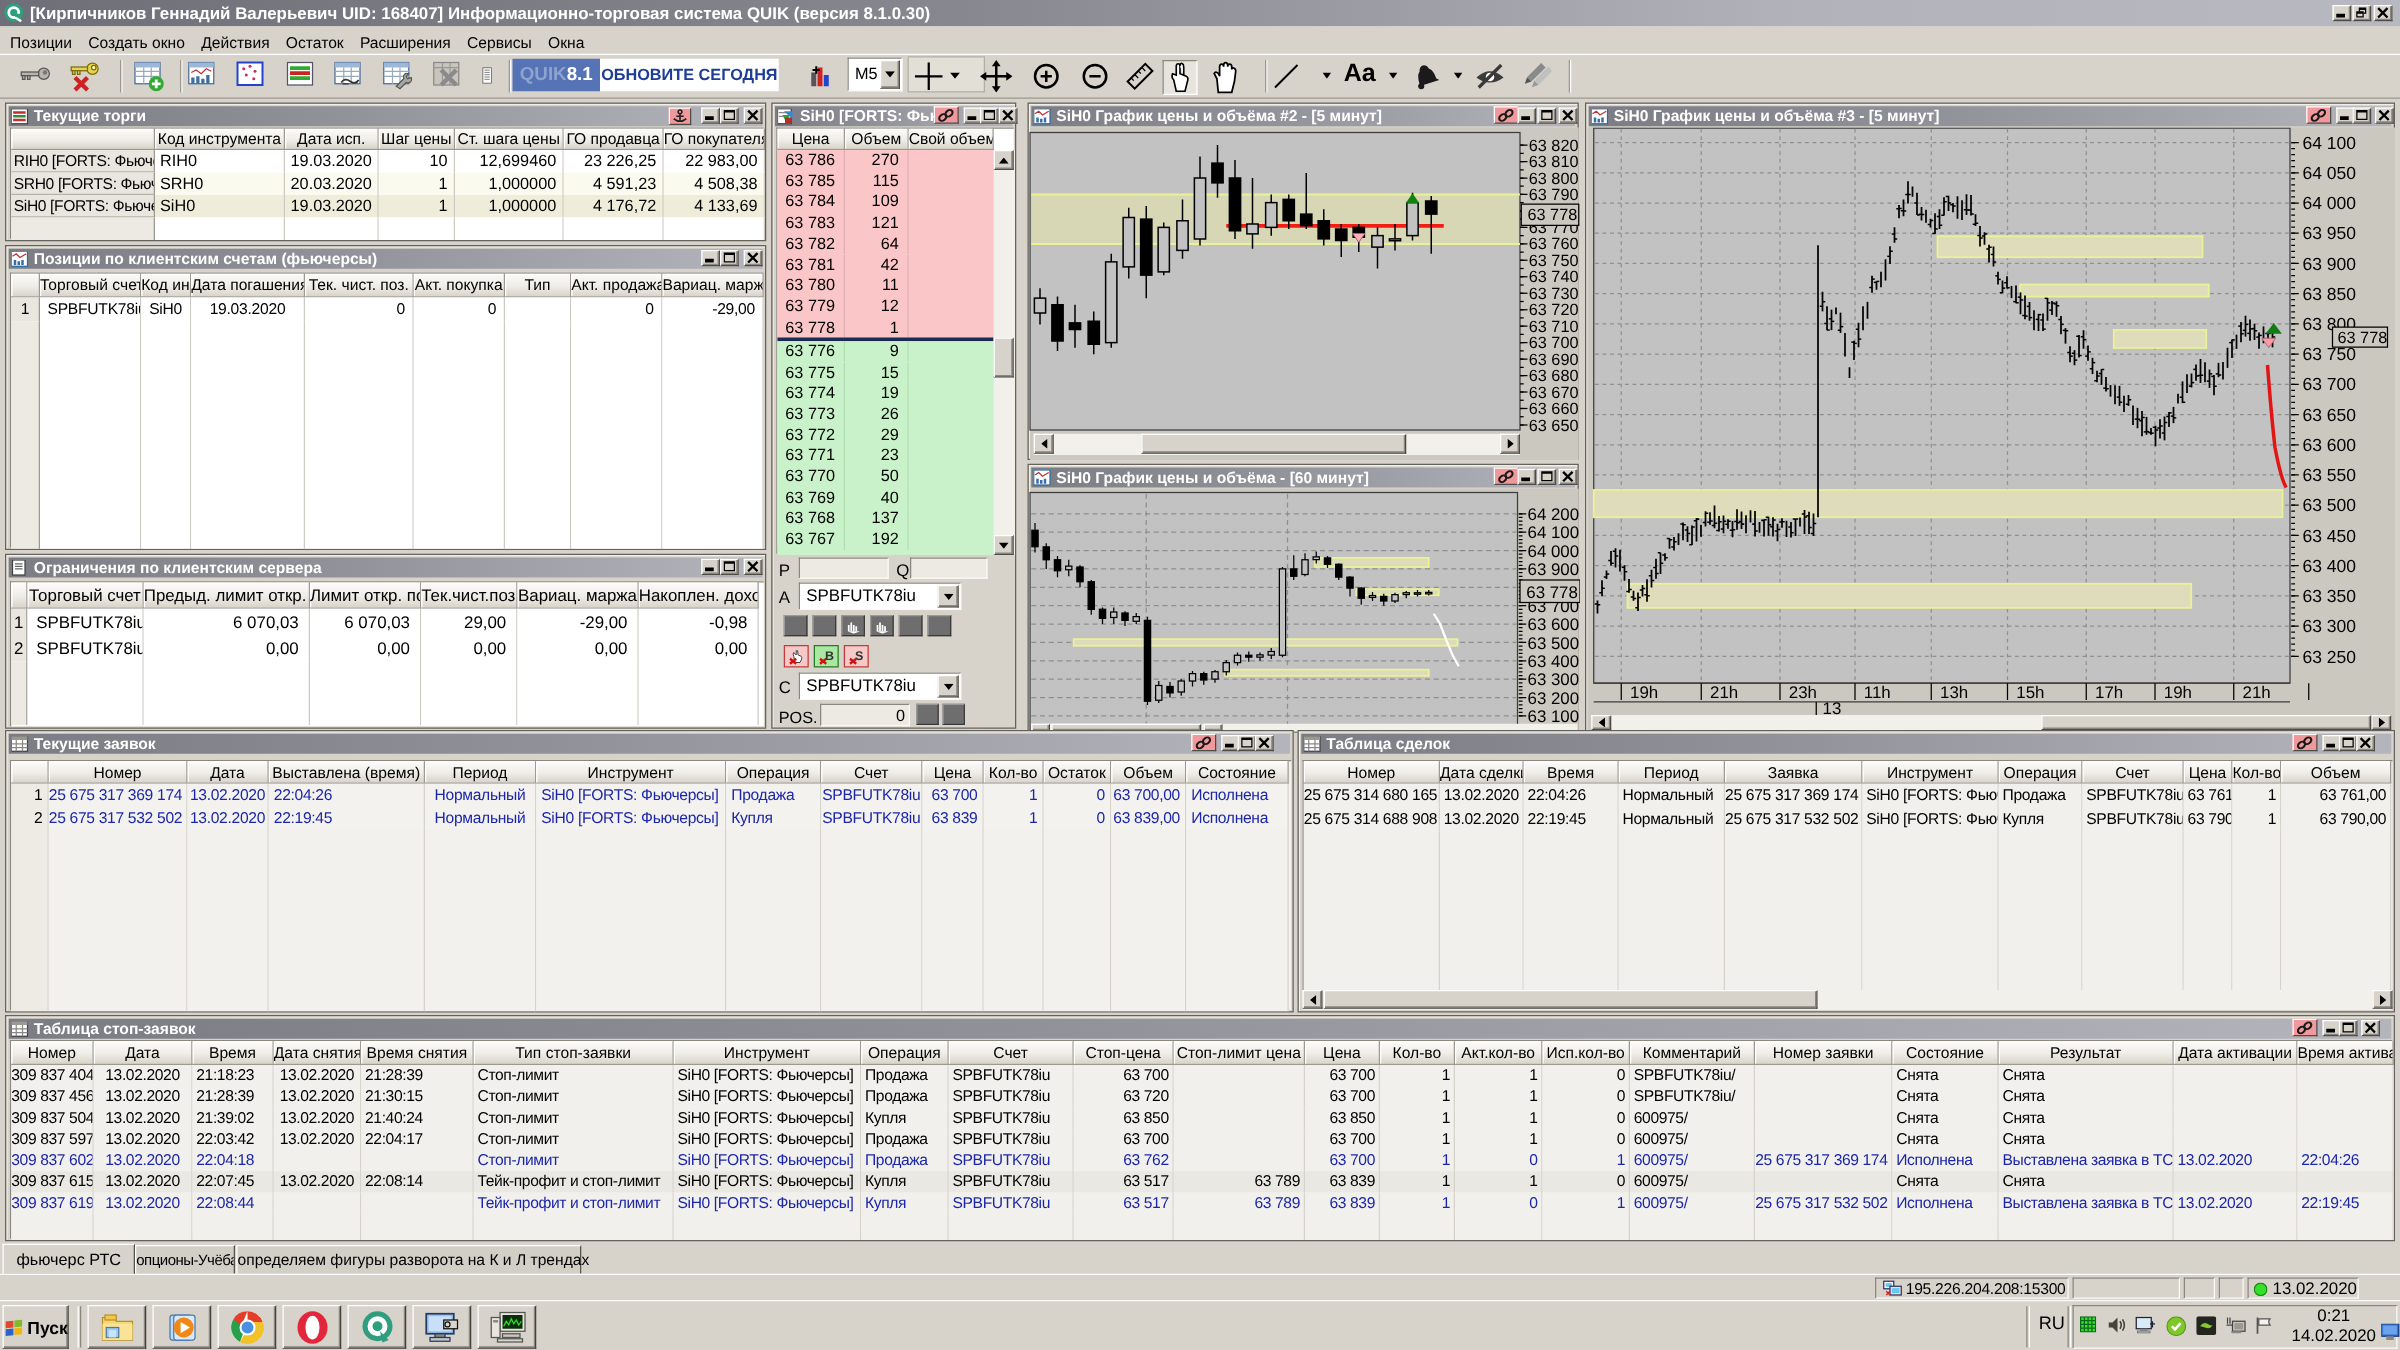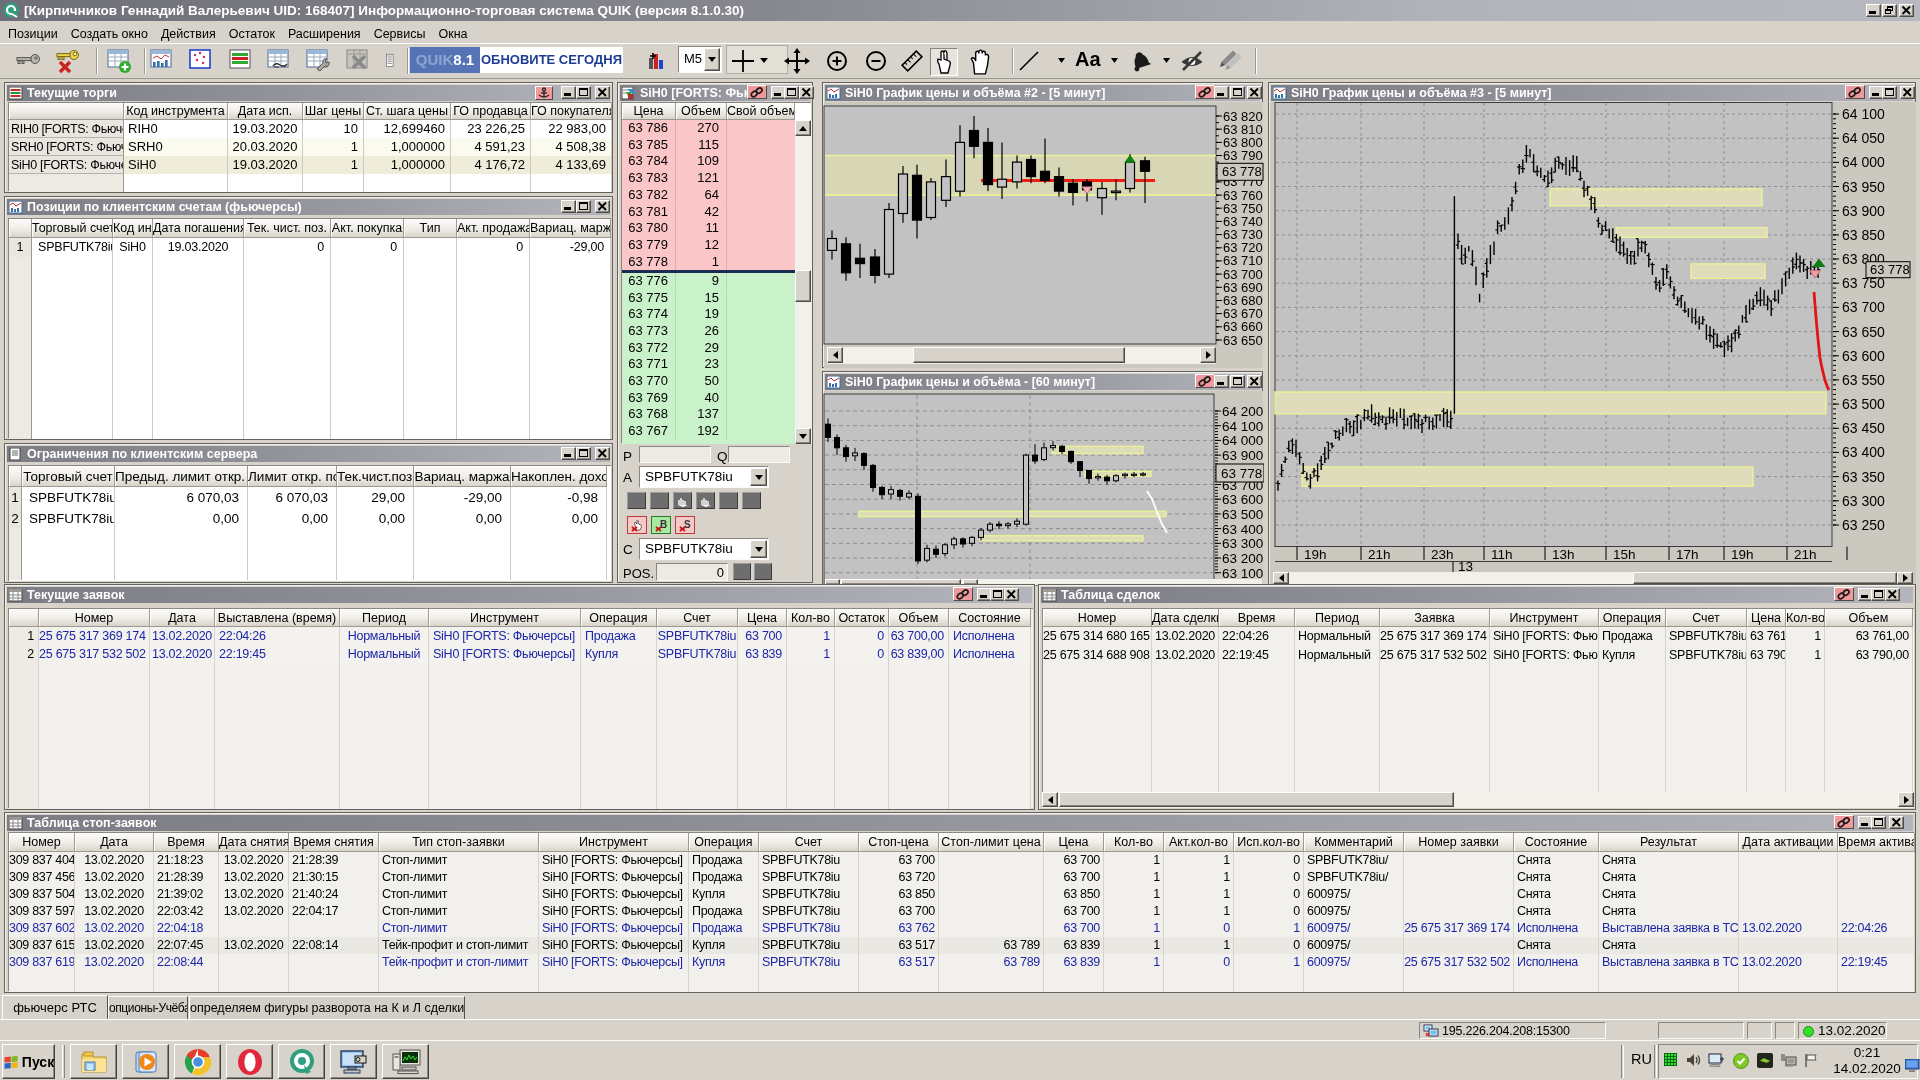--- a/index.html
+++ b/index.html
@@ -1579,24 +1579,24 @@
       <div style="position:absolute;left:0;top:70px;height:17px;white-space:nowrap;"><div style="display:inline-block;vertical-align:top;width:66px;height:17px;line-height:17px;font-size:12.5px;letter-spacing:-0.3px;background:#f1f0ec;border-right:1px solid #d6d3cb;text-align:right;padding-right:3px;color:#000;overflow:hidden;">309 837 597</div><div style="display:inline-block;vertical-align:top;width:79px;height:17px;line-height:17px;font-size:12.5px;letter-spacing:-0.3px;background:#f1f0ec;border-right:1px solid #d6d3cb;text-align:center;color:#000;overflow:hidden;">13.02.2020</div><div style="display:inline-block;vertical-align:top;width:65px;height:17px;line-height:17px;font-size:12.5px;letter-spacing:-0.3px;background:#f1f0ec;border-right:1px solid #d6d3cb;text-align:left;padding-left:3px;color:#000;overflow:hidden;">22:03:42</div><div style="display:inline-block;vertical-align:top;width:70px;height:17px;line-height:17px;font-size:12.5px;letter-spacing:-0.3px;background:#f1f0ec;border-right:1px solid #d6d3cb;text-align:center;color:#000;overflow:hidden;">13.02.2020</div><div style="display:inline-block;vertical-align:top;width:90px;height:17px;line-height:17px;font-size:12.5px;letter-spacing:-0.3px;background:#f1f0ec;border-right:1px solid #d6d3cb;text-align:left;padding-left:3px;color:#000;overflow:hidden;">22:04:17</div><div style="display:inline-block;vertical-align:top;width:160px;height:17px;line-height:17px;font-size:12.5px;letter-spacing:-0.3px;background:#f1f0ec;border-right:1px solid #d6d3cb;text-align:left;padding-left:3px;color:#000;overflow:hidden;">Стоп-лимит</div><div style="display:inline-block;vertical-align:top;width:150px;height:17px;line-height:17px;font-size:12.5px;letter-spacing:-0.3px;background:#f1f0ec;border-right:1px solid #d6d3cb;text-align:left;padding-left:3px;color:#000;overflow:hidden;">SiH0 [FORTS: Фьючерсы]</div><div style="display:inline-block;vertical-align:top;width:70px;height:17px;line-height:17px;font-size:12.5px;letter-spacing:-0.3px;background:#f1f0ec;border-right:1px solid #d6d3cb;text-align:left;padding-left:3px;color:#000;overflow:hidden;">Продажа</div><div style="display:inline-block;vertical-align:top;width:100px;height:17px;line-height:17px;font-size:12.5px;letter-spacing:-0.3px;background:#f1f0ec;border-right:1px solid #d6d3cb;text-align:left;padding-left:3px;color:#000;overflow:hidden;">SPBFUTK78iu</div><div style="display:inline-block;vertical-align:top;width:80px;height:17px;line-height:17px;font-size:12.5px;letter-spacing:-0.3px;background:#f1f0ec;border-right:1px solid #d6d3cb;text-align:right;padding-right:3px;color:#000;overflow:hidden;">63 700</div><div style="display:inline-block;vertical-align:top;width:105px;height:17px;line-height:17px;font-size:12.5px;letter-spacing:-0.3px;background:#f1f0ec;border-right:1px solid #d6d3cb;text-align:right;padding-right:3px;color:#000;overflow:hidden;"></div><div style="display:inline-block;vertical-align:top;width:60px;height:17px;line-height:17px;font-size:12.5px;letter-spacing:-0.3px;background:#f1f0ec;border-right:1px solid #d6d3cb;text-align:right;padding-right:3px;color:#000;overflow:hidden;">63 700</div><div style="display:inline-block;vertical-align:top;width:60px;height:17px;line-height:17px;font-size:12.5px;letter-spacing:-0.3px;background:#f1f0ec;border-right:1px solid #d6d3cb;text-align:right;padding-right:3px;color:#000;overflow:hidden;">1</div><div style="display:inline-block;vertical-align:top;width:70px;height:17px;line-height:17px;font-size:12.5px;letter-spacing:-0.3px;background:#f1f0ec;border-right:1px solid #d6d3cb;text-align:right;padding-right:3px;color:#000;overflow:hidden;">1</div><div style="display:inline-block;vertical-align:top;width:70px;height:17px;line-height:17px;font-size:12.5px;letter-spacing:-0.3px;background:#f1f0ec;border-right:1px solid #d6d3cb;text-align:right;padding-right:3px;color:#000;overflow:hidden;">0</div><div style="display:inline-block;vertical-align:top;width:100px;height:17px;line-height:17px;font-size:12.5px;letter-spacing:-0.3px;background:#f1f0ec;border-right:1px solid #d6d3cb;text-align:left;padding-left:3px;color:#000;overflow:hidden;">600975/</div><div style="display:inline-block;vertical-align:top;width:110px;height:17px;line-height:17px;font-size:12.5px;letter-spacing:-0.3px;background:#f1f0ec;border-right:1px solid #d6d3cb;text-align:right;padding-right:3px;color:#000;overflow:hidden;"></div><div style="display:inline-block;vertical-align:top;width:85px;height:17px;line-height:17px;font-size:12.5px;letter-spacing:-0.3px;background:#f1f0ec;border-right:1px solid #d6d3cb;text-align:left;padding-left:3px;color:#000;overflow:hidden;">Снята</div><div style="display:inline-block;vertical-align:top;width:140px;height:17px;line-height:17px;font-size:12.5px;letter-spacing:-0.3px;background:#f1f0ec;border-right:1px solid #d6d3cb;text-align:left;padding-left:3px;color:#000;overflow:hidden;">Снята</div><div style="display:inline-block;vertical-align:top;width:99px;height:17px;line-height:17px;font-size:12.5px;letter-spacing:-0.3px;background:#f1f0ec;border-right:1px solid #d6d3cb;text-align:left;padding-left:3px;color:#000;overflow:hidden;"></div><div style="display:inline-block;vertical-align:top;width:77px;height:17px;line-height:17px;font-size:12.5px;letter-spacing:-0.3px;background:#f1f0ec;border-right:1px solid #d6d3cb;text-align:left;padding-left:3px;color:#000;overflow:hidden;"></div></div>
       <div style="position:absolute;left:0;top:87px;height:17px;white-space:nowrap;"><div style="display:inline-block;vertical-align:top;width:66px;height:17px;line-height:17px;font-size:12.5px;letter-spacing:-0.3px;background:#f1f0ec;border-right:1px solid #d6d3cb;text-align:right;padding-right:3px;color:#1c26a8;overflow:hidden;">309 837 602</div><div style="display:inline-block;vertical-align:top;width:79px;height:17px;line-height:17px;font-size:12.5px;letter-spacing:-0.3px;background:#f1f0ec;border-right:1px solid #d6d3cb;text-align:center;color:#1c26a8;overflow:hidden;">13.02.2020</div><div style="display:inline-block;vertical-align:top;width:65px;height:17px;line-height:17px;font-size:12.5px;letter-spacing:-0.3px;background:#f1f0ec;border-right:1px solid #d6d3cb;text-align:left;padding-left:3px;color:#1c26a8;overflow:hidden;">22:04:18</div><div style="display:inline-block;vertical-align:top;width:70px;height:17px;line-height:17px;font-size:12.5px;letter-spacing:-0.3px;background:#f1f0ec;border-right:1px solid #d6d3cb;text-align:center;color:#1c26a8;overflow:hidden;"></div><div style="display:inline-block;vertical-align:top;width:90px;height:17px;line-height:17px;font-size:12.5px;letter-spacing:-0.3px;background:#f1f0ec;border-right:1px solid #d6d3cb;text-align:left;padding-left:3px;color:#1c26a8;overflow:hidden;"></div><div style="display:inline-block;vertical-align:top;width:160px;height:17px;line-height:17px;font-size:12.5px;letter-spacing:-0.3px;background:#f1f0ec;border-right:1px solid #d6d3cb;text-align:left;padding-left:3px;color:#1c26a8;overflow:hidden;">Стоп-лимит</div><div style="display:inline-block;vertical-align:top;width:150px;height:17px;line-height:17px;font-size:12.5px;letter-spacing:-0.3px;background:#f1f0ec;border-right:1px solid #d6d3cb;text-align:left;padding-left:3px;color:#1c26a8;overflow:hidden;">SiH0 [FORTS: Фьючерсы]</div><div style="display:inline-block;vertical-align:top;width:70px;height:17px;line-height:17px;font-size:12.5px;letter-spacing:-0.3px;background:#f1f0ec;border-right:1px solid #d6d3cb;text-align:left;padding-left:3px;color:#1c26a8;overflow:hidden;">Продажа</div><div style="display:inline-block;vertical-align:top;width:100px;height:17px;line-height:17px;font-size:12.5px;letter-spacing:-0.3px;background:#f1f0ec;border-right:1px solid #d6d3cb;text-align:left;padding-left:3px;color:#1c26a8;overflow:hidden;">SPBFUTK78iu</div><div style="display:inline-block;vertical-align:top;width:80px;height:17px;line-height:17px;font-size:12.5px;letter-spacing:-0.3px;background:#f1f0ec;border-right:1px solid #d6d3cb;text-align:right;padding-right:3px;color:#1c26a8;overflow:hidden;">63 762</div><div style="display:inline-block;vertical-align:top;width:105px;height:17px;line-height:17px;font-size:12.5px;letter-spacing:-0.3px;background:#f1f0ec;border-right:1px solid #d6d3cb;text-align:right;padding-right:3px;color:#1c26a8;overflow:hidden;"></div><div style="display:inline-block;vertical-align:top;width:60px;height:17px;line-height:17px;font-size:12.5px;letter-spacing:-0.3px;background:#f1f0ec;border-right:1px solid #d6d3cb;text-align:right;padding-right:3px;color:#1c26a8;overflow:hidden;">63 700</div><div style="display:inline-block;vertical-align:top;width:60px;height:17px;line-height:17px;font-size:12.5px;letter-spacing:-0.3px;background:#f1f0ec;border-right:1px solid #d6d3cb;text-align:right;padding-right:3px;color:#1c26a8;overflow:hidden;">1</div><div style="display:inline-block;vertical-align:top;width:70px;height:17px;line-height:17px;font-size:12.5px;letter-spacing:-0.3px;background:#f1f0ec;border-right:1px solid #d6d3cb;text-align:right;padding-right:3px;color:#1c26a8;overflow:hidden;">0</div><div style="display:inline-block;vertical-align:top;width:70px;height:17px;line-height:17px;font-size:12.5px;letter-spacing:-0.3px;background:#f1f0ec;border-right:1px solid #d6d3cb;text-align:right;padding-right:3px;color:#1c26a8;overflow:hidden;">1</div><div style="display:inline-block;vertical-align:top;width:100px;height:17px;line-height:17px;font-size:12.5px;letter-spacing:-0.3px;background:#f1f0ec;border-right:1px solid #d6d3cb;text-align:left;padding-left:3px;color:#1c26a8;overflow:hidden;">600975/</div><div style="display:inline-block;vertical-align:top;width:110px;height:17px;line-height:17px;font-size:12.5px;letter-spacing:-0.3px;background:#f1f0ec;border-right:1px solid #d6d3cb;text-align:right;padding-right:3px;color:#1c26a8;overflow:hidden;">25 675 317 369 174</div><div style="display:inline-block;vertical-align:top;width:85px;height:17px;line-height:17px;font-size:12.5px;letter-spacing:-0.3px;background:#f1f0ec;border-right:1px solid #d6d3cb;text-align:left;padding-left:3px;color:#1c26a8;overflow:hidden;">Исполнена</div><div style="display:inline-block;vertical-align:top;width:140px;height:17px;line-height:17px;font-size:12.5px;letter-spacing:-0.3px;background:#f1f0ec;border-right:1px solid #d6d3cb;text-align:left;padding-left:3px;color:#1c26a8;overflow:hidden;">Выставлена заявка в ТС</div><div style="display:inline-block;vertical-align:top;width:99px;height:17px;line-height:17px;font-size:12.5px;letter-spacing:-0.3px;background:#f1f0ec;border-right:1px solid #d6d3cb;text-align:left;padding-left:3px;color:#1c26a8;overflow:hidden;">13.02.2020</div><div style="display:inline-block;vertical-align:top;width:77px;height:17px;line-height:17px;font-size:12.5px;letter-spacing:-0.3px;background:#f1f0ec;border-right:1px solid #d6d3cb;text-align:left;padding-left:3px;color:#1c26a8;overflow:hidden;">22:04:26</div></div>
       <div style="position:absolute;left:0;top:104px;height:17px;white-space:nowrap;"><div style="display:inline-block;vertical-align:top;width:66px;height:17px;line-height:17px;font-size:12.5px;letter-spacing:-0.3px;background:#eae8e2;border-right:1px solid #d6d3cb;text-align:right;padding-right:3px;color:#000;overflow:hidden;">309 837 615</div><div style="display:inline-block;vertical-align:top;width:79px;height:17px;line-height:17px;font-size:12.5px;letter-spacing:-0.3px;background:#eae8e2;border-right:1px solid #d6d3cb;text-align:center;color:#000;overflow:hidden;">13.02.2020</div><div style="display:inline-block;vertical-align:top;width:65px;height:17px;line-height:17px;font-size:12.5px;letter-spacing:-0.3px;background:#eae8e2;border-right:1px solid #d6d3cb;text-align:left;padding-left:3px;color:#000;overflow:hidden;">22:07:45</div><div style="display:inline-block;vertical-align:top;width:70px;height:17px;line-height:17px;font-size:12.5px;letter-spacing:-0.3px;background:#eae8e2;border-right:1px solid #d6d3cb;text-align:center;color:#000;overflow:hidden;">13.02.2020</div><div style="display:inline-block;vertical-align:top;width:90px;height:17px;line-height:17px;font-size:12.5px;letter-spacing:-0.3px;background:#eae8e2;border-right:1px solid #d6d3cb;text-align:left;padding-left:3px;color:#000;overflow:hidden;">22:08:14</div><div style="display:inline-block;vertical-align:top;width:160px;height:17px;line-height:17px;font-size:12.5px;letter-spacing:-0.3px;background:#eae8e2;border-right:1px solid #d6d3cb;text-align:left;padding-left:3px;color:#000;overflow:hidden;">Тейк-профит и стоп-лимит</div><div style="display:inline-block;vertical-align:top;width:150px;height:17px;line-height:17px;font-size:12.5px;letter-spacing:-0.3px;background:#eae8e2;border-right:1px solid #d6d3cb;text-align:left;padding-left:3px;color:#000;overflow:hidden;">SiH0 [FORTS: Фьючерсы]</div><div style="display:inline-block;vertical-align:top;width:70px;height:17px;line-height:17px;font-size:12.5px;letter-spacing:-0.3px;background:#eae8e2;border-right:1px solid #d6d3cb;text-align:left;padding-left:3px;color:#000;overflow:hidden;">Купля</div><div style="display:inline-block;vertical-align:top;width:100px;height:17px;line-height:17px;font-size:12.5px;letter-spacing:-0.3px;background:#eae8e2;border-right:1px solid #d6d3cb;text-align:left;padding-left:3px;color:#000;overflow:hidden;">SPBFUTK78iu</div><div style="display:inline-block;vertical-align:top;width:80px;height:17px;line-height:17px;font-size:12.5px;letter-spacing:-0.3px;background:#eae8e2;border-right:1px solid #d6d3cb;text-align:right;padding-right:3px;color:#000;overflow:hidden;">63 517</div><div style="display:inline-block;vertical-align:top;width:105px;height:17px;line-height:17px;font-size:12.5px;letter-spacing:-0.3px;background:#eae8e2;border-right:1px solid #d6d3cb;text-align:right;padding-right:3px;color:#000;overflow:hidden;">63 789</div><div style="display:inline-block;vertical-align:top;width:60px;height:17px;line-height:17px;font-size:12.5px;letter-spacing:-0.3px;background:#eae8e2;border-right:1px solid #d6d3cb;text-align:right;padding-right:3px;color:#000;overflow:hidden;">63 839</div><div style="display:inline-block;vertical-align:top;width:60px;height:17px;line-height:17px;font-size:12.5px;letter-spacing:-0.3px;background:#eae8e2;border-right:1px solid #d6d3cb;text-align:right;padding-right:3px;color:#000;overflow:hidden;">1</div><div style="display:inline-block;vertical-align:top;width:70px;height:17px;line-height:17px;font-size:12.5px;letter-spacing:-0.3px;background:#eae8e2;border-right:1px solid #d6d3cb;text-align:right;padding-right:3px;color:#000;overflow:hidden;">1</div><div style="display:inline-block;vertical-align:top;width:70px;height:17px;line-height:17px;font-size:12.5px;letter-spacing:-0.3px;background:#eae8e2;border-right:1px solid #d6d3cb;text-align:right;padding-right:3px;color:#000;overflow:hidden;">0</div><div style="display:inline-block;vertical-align:top;width:100px;height:17px;line-height:17px;font-size:12.5px;letter-spacing:-0.3px;background:#eae8e2;border-right:1px solid #d6d3cb;text-align:left;padding-left:3px;color:#000;overflow:hidden;">600975/</div><div style="display:inline-block;vertical-align:top;width:110px;height:17px;line-height:17px;font-size:12.5px;letter-spacing:-0.3px;background:#eae8e2;border-right:1px solid #d6d3cb;text-align:right;padding-right:3px;color:#000;overflow:hidden;"></div><div style="display:inline-block;vertical-align:top;width:85px;height:17px;line-height:17px;font-size:12.5px;letter-spacing:-0.3px;background:#eae8e2;border-right:1px solid #d6d3cb;text-align:left;padding-left:3px;color:#000;overflow:hidden;">Снята</div><div style="display:inline-block;vertical-align:top;width:140px;height:17px;line-height:17px;font-size:12.5px;letter-spacing:-0.3px;background:#eae8e2;border-right:1px solid #d6d3cb;text-align:left;padding-left:3px;color:#000;overflow:hidden;">Снята</div><div style="display:inline-block;vertical-align:top;width:99px;height:17px;line-height:17px;font-size:12.5px;letter-spacing:-0.3px;background:#eae8e2;border-right:1px solid #d6d3cb;text-align:left;padding-left:3px;color:#000;overflow:hidden;"></div><div style="display:inline-block;vertical-align:top;width:77px;height:17px;line-height:17px;font-size:12.5px;letter-spacing:-0.3px;background:#eae8e2;border-right:1px solid #d6d3cb;text-align:left;padding-left:3px;color:#000;overflow:hidden;"></div></div>
       <div style="position:absolute;left:0;top:121px;height:17px;white-space:nowrap;"><div style="display:inline-block;vertical-align:top;width:66px;height:17px;line-height:17px;font-size:12.5px;letter-spacing:-0.3px;background:#f1f0ec;border-right:1px solid #d6d3cb;text-align:right;padding-right:3px;color:#1c26a8;overflow:hidden;">309 837 619</div><div style="display:inline-block;vertical-align:top;width:79px;height:17px;line-height:17px;font-size:12.5px;letter-spacing:-0.3px;background:#f1f0ec;border-right:1px solid #d6d3cb;text-align:center;color:#1c26a8;overflow:hidden;">13.02.2020</div><div style="display:inline-block;vertical-align:top;width:65px;height:17px;line-height:17px;font-size:12.5px;letter-spacing:-0.3px;background:#f1f0ec;border-right:1px solid #d6d3cb;text-align:left;padding-left:3px;color:#1c26a8;overflow:hidden;">22:08:44</div><div style="display:inline-block;vertical-align:top;width:70px;height:17px;line-height:17px;font-size:12.5px;letter-spacing:-0.3px;background:#f1f0ec;border-right:1px solid #d6d3cb;text-align:center;color:#1c26a8;overflow:hidden;"></div><div style="display:inline-block;vertical-align:top;width:90px;height:17px;line-height:17px;font-size:12.5px;letter-spacing:-0.3px;background:#f1f0ec;border-right:1px solid #d6d3cb;text-align:left;padding-left:3px;color:#1c26a8;overflow:hidden;"></div><div style="display:inline-block;vertical-align:top;width:160px;height:17px;line-height:17px;font-size:12.5px;letter-spacing:-0.3px;background:#f1f0ec;border-right:1px solid #d6d3cb;text-align:left;padding-left:3px;color:#1c26a8;overflow:hidden;">Тейк-профит и стоп-лимит</div><div style="display:inline-block;vertical-align:top;width:150px;height:17px;line-height:17px;font-size:12.5px;letter-spacing:-0.3px;background:#f1f0ec;border-right:1px solid #d6d3cb;text-align:left;padding-left:3px;color:#1c26a8;overflow:hidden;">SiH0 [FORTS: Фьючерсы]</div><div style="display:inline-block;vertical-align:top;width:70px;height:17px;line-height:17px;font-size:12.5px;letter-spacing:-0.3px;background:#f1f0ec;border-right:1px solid #d6d3cb;text-align:left;padding-left:3px;color:#1c26a8;overflow:hidden;">Купля</div><div style="display:inline-block;vertical-align:top;width:100px;height:17px;line-height:17px;font-size:12.5px;letter-spacing:-0.3px;background:#f1f0ec;border-right:1px solid #d6d3cb;text-align:left;padding-left:3px;color:#1c26a8;overflow:hidden;">SPBFUTK78iu</div><div style="display:inline-block;vertical-align:top;width:80px;height:17px;line-height:17px;font-size:12.5px;letter-spacing:-0.3px;background:#f1f0ec;border-right:1px solid #d6d3cb;text-align:right;padding-right:3px;color:#1c26a8;overflow:hidden;">63 517</div><div style="display:inline-block;vertical-align:top;width:105px;height:17px;line-height:17px;font-size:12.5px;letter-spacing:-0.3px;background:#f1f0ec;border-right:1px solid #d6d3cb;text-align:right;padding-right:3px;color:#1c26a8;overflow:hidden;">63 789</div><div style="display:inline-block;vertical-align:top;width:60px;height:17px;line-height:17px;font-size:12.5px;letter-spacing:-0.3px;background:#f1f0ec;border-right:1px solid #d6d3cb;text-align:right;padding-right:3px;color:#1c26a8;overflow:hidden;">63 839</div><div style="display:inline-block;vertical-align:top;width:60px;height:17px;line-height:17px;font-size:12.5px;letter-spacing:-0.3px;background:#f1f0ec;border-right:1px solid #d6d3cb;text-align:right;padding-right:3px;color:#1c26a8;overflow:hidden;">1</div><div style="display:inline-block;vertical-align:top;width:70px;height:17px;line-height:17px;font-size:12.5px;letter-spacing:-0.3px;background:#f1f0ec;border-right:1px solid #d6d3cb;text-align:right;padding-right:3px;color:#1c26a8;overflow:hidden;">0</div><div style="display:inline-block;vertical-align:top;width:70px;height:17px;line-height:17px;font-size:12.5px;letter-spacing:-0.3px;background:#f1f0ec;border-right:1px solid #d6d3cb;text-align:right;padding-right:3px;color:#1c26a8;overflow:hidden;">1</div><div style="display:inline-block;vertical-align:top;width:100px;height:17px;line-height:17px;font-size:12.5px;letter-spacing:-0.3px;background:#f1f0ec;border-right:1px solid #d6d3cb;text-align:left;padding-left:3px;color:#1c26a8;overflow:hidden;">600975/</div><div style="display:inline-block;vertical-align:top;width:110px;height:17px;line-height:17px;font-size:12.5px;letter-spacing:-0.3px;background:#f1f0ec;border-right:1px solid #d6d3cb;text-align:right;padding-right:3px;color:#1c26a8;overflow:hidden;">25 675 317 532 502</div><div style="display:inline-block;vertical-align:top;width:85px;height:17px;line-height:17px;font-size:12.5px;letter-spacing:-0.3px;background:#f1f0ec;border-right:1px solid #d6d3cb;text-align:left;padding-left:3px;color:#1c26a8;overflow:hidden;">Исполнена</div><div style="display:inline-block;vertical-align:top;width:140px;height:17px;line-height:17px;font-size:12.5px;letter-spacing:-0.3px;background:#f1f0ec;border-right:1px solid #d6d3cb;text-align:left;padding-left:3px;color:#1c26a8;overflow:hidden;">Выставлена заявка в ТС</div><div style="display:inline-block;vertical-align:top;width:99px;height:17px;line-height:17px;font-size:12.5px;letter-spacing:-0.3px;background:#f1f0ec;border-right:1px solid #d6d3cb;text-align:left;padding-left:3px;color:#1c26a8;overflow:hidden;">13.02.2020</div><div style="display:inline-block;vertical-align:top;width:77px;height:17px;line-height:17px;font-size:12.5px;letter-spacing:-0.3px;background:#f1f0ec;border-right:1px solid #d6d3cb;text-align:left;padding-left:3px;color:#1c26a8;overflow:hidden;">22:19:45</div></div>
       <div style="position:absolute;left:0;top:138px;height:21px;white-space:nowrap;"><div style="display:inline-block;vertical-align:top;width:66px;height:21px;background:#f1f0ec;border-right:1px solid #d6d3cb;"></div><div style="display:inline-block;vertical-align:top;width:79px;height:21px;background:#f1f0ec;border-right:1px solid #d6d3cb;"></div><div style="display:inline-block;vertical-align:top;width:65px;height:21px;background:#f1f0ec;border-right:1px solid #d6d3cb;"></div><div style="display:inline-block;vertical-align:top;width:70px;height:21px;background:#f1f0ec;border-right:1px solid #d6d3cb;"></div><div style="display:inline-block;vertical-align:top;width:90px;height:21px;background:#f1f0ec;border-right:1px solid #d6d3cb;"></div><div style="display:inline-block;vertical-align:top;width:160px;height:21px;background:#f1f0ec;border-right:1px solid #d6d3cb;"></div><div style="display:inline-block;vertical-align:top;width:150px;height:21px;background:#f1f0ec;border-right:1px solid #d6d3cb;"></div><div style="display:inline-block;vertical-align:top;width:70px;height:21px;background:#f1f0ec;border-right:1px solid #d6d3cb;"></div><div style="display:inline-block;vertical-align:top;width:100px;height:21px;background:#f1f0ec;border-right:1px solid #d6d3cb;"></div><div style="display:inline-block;vertical-align:top;width:80px;height:21px;background:#f1f0ec;border-right:1px solid #d6d3cb;"></div><div style="display:inline-block;vertical-align:top;width:105px;height:21px;background:#f1f0ec;border-right:1px solid #d6d3cb;"></div><div style="display:inline-block;vertical-align:top;width:60px;height:21px;background:#f1f0ec;border-right:1px solid #d6d3cb;"></div><div style="display:inline-block;vertical-align:top;width:60px;height:21px;background:#f1f0ec;border-right:1px solid #d6d3cb;"></div><div style="display:inline-block;vertical-align:top;width:70px;height:21px;background:#f1f0ec;border-right:1px solid #d6d3cb;"></div><div style="display:inline-block;vertical-align:top;width:70px;height:21px;background:#f1f0ec;border-right:1px solid #d6d3cb;"></div><div style="display:inline-block;vertical-align:top;width:100px;height:21px;background:#f1f0ec;border-right:1px solid #d6d3cb;"></div><div style="display:inline-block;vertical-align:top;width:110px;height:21px;background:#f1f0ec;border-right:1px solid #d6d3cb;"></div><div style="display:inline-block;vertical-align:top;width:85px;height:21px;background:#f1f0ec;border-right:1px solid #d6d3cb;"></div><div style="display:inline-block;vertical-align:top;width:140px;height:21px;background:#f1f0ec;border-right:1px solid #d6d3cb;"></div><div style="display:inline-block;vertical-align:top;width:99px;height:21px;background:#f1f0ec;border-right:1px solid #d6d3cb;"></div><div style="display:inline-block;vertical-align:top;width:77px;height:21px;background:#f1f0ec;border-right:1px solid #d6d3cb;"></div></div>
     </div>
   </div>
 <div class="abs" style="left:0;top:995px;width:1920px;height:24px;background:#d7d3ca;">
     <div class="abs" style="left:2px;top:0px;width:106px;height:24px;background:#d7d3ca;border-left:1px solid #fff;border-top:1px solid #fff;border-right:1px solid #55534e;font-size:13px;text-align:center;line-height:23px;z-index:3;">фьючерс РТС</div>
     <div class="abs" style="left:108px;top:1px;width:80px;height:23px;background:#d2cfc6;border-left:1px solid #fff;border-top:1px solid #fff;border-right:1px solid #55534e;font-size:12px;letter-spacing:-0.4px;text-align:center;line-height:22px;white-space:nowrap;overflow:hidden;">опционы-Учёба</div>
-    <div class="abs" style="left:189px;top:1px;width:276px;height:23px;background:#d2cfc6;border-left:1px solid #fff;border-top:1px solid #fff;border-right:1px solid #55534e;font-size:12.5px;text-align:center;line-height:22px;white-space:nowrap;">определяем фигуры разворота на К и Л сделки</div>
+    <div class="abs" style="left:189px;top:1px;width:276px;height:23px;background:#d2cfc6;border-left:1px solid #fff;border-top:1px solid #fff;border-right:1px solid #55534e;font-size:12.5px;text-align:center;line-height:22px;white-space:nowrap;">определяем фигуры разворота на К и Л трендах</div>
   </div>
 <div class="abs" style="left:0;top:1019px;width:1920px;height:21px;background:#d7d3ca;border-top:1px solid #fff;">
-    <div class="abs" style="left:1419px;top:2px;width:187px;height:17px;border-top:1px solid #8a877e;border-left:1px solid #8a877e;border-bottom:1px solid #fbfaf7;border-right:1px solid #fbfaf7;font-size:13.5px;line-height:16px;white-space:nowrap;overflow:hidden;"><svg width="16" height="13" viewBox="0 0 16 13" style="vertical-align:-2px;margin:0 3px 0 3px;">
+    <div class="abs" style="left:1500px;top:2px;width:155px;height:17px;border-top:1px solid #8a877e;border-left:1px solid #8a877e;border-bottom:1px solid #fbfaf7;border-right:1px solid #fbfaf7;font-size:13.5px;line-height:16px;white-space:nowrap;overflow:hidden;text-align:center;"><svg width="16" height="13" viewBox="0 0 16 13" style="vertical-align:-2px;margin:0 3px 0 3px;">
         <rect x="1" y="1" width="8" height="6" fill="#fff" stroke="#336"></rect>
         <rect x="2.5" y="2.5" width="5" height="3" fill="#64c8f0"></rect>
         <rect x="6" y="5" width="9" height="7" fill="#e8e4da" stroke="#336"></rect>
         <rect x="7.5" y="6.5" width="6" height="4" fill="#64c8f0"></rect>
         <path d="M3,9 L6,12 M3,12 L6,9" stroke="#d22" stroke-width="1.2"></path>
       </svg><span style="font-size:12.5px;letter-spacing:-0.2px">195.226.204.208:15300</span></div>
     <div class="abs" style="left:1658px;top:2px;width:86px;height:17px;border-top:1px solid #8a877e;border-left:1px solid #8a877e;border-bottom:1px solid #fbfaf7;border-right:1px solid #fbfaf7;font-size:13.5px;line-height:16px;white-space:nowrap;overflow:hidden;"></div>
     <div class="abs" style="left:1747px;top:2px;width:25px;height:17px;border-top:1px solid #8a877e;border-left:1px solid #8a877e;border-bottom:1px solid #fbfaf7;border-right:1px solid #fbfaf7;font-size:13.5px;line-height:16px;white-space:nowrap;overflow:hidden;"></div>
     <div class="abs" style="left:1775px;top:2px;width:20px;height:17px;border-top:1px solid #8a877e;border-left:1px solid #8a877e;border-bottom:1px solid #fbfaf7;border-right:1px solid #fbfaf7;font-size:13.5px;line-height:16px;white-space:nowrap;overflow:hidden;"></div>
     <div class="abs" style="left:1798px;top:2px;width:89px;height:17px;border-top:1px solid #8a877e;border-left:1px solid #8a877e;border-bottom:1px solid #fbfaf7;border-right:1px solid #fbfaf7;font-size:13.5px;line-height:16px;white-space:nowrap;overflow:hidden;"><svg width="11" height="11" viewBox="0 0 11 11" style="vertical-align:-2px;margin:0 4px 0 4px;">

